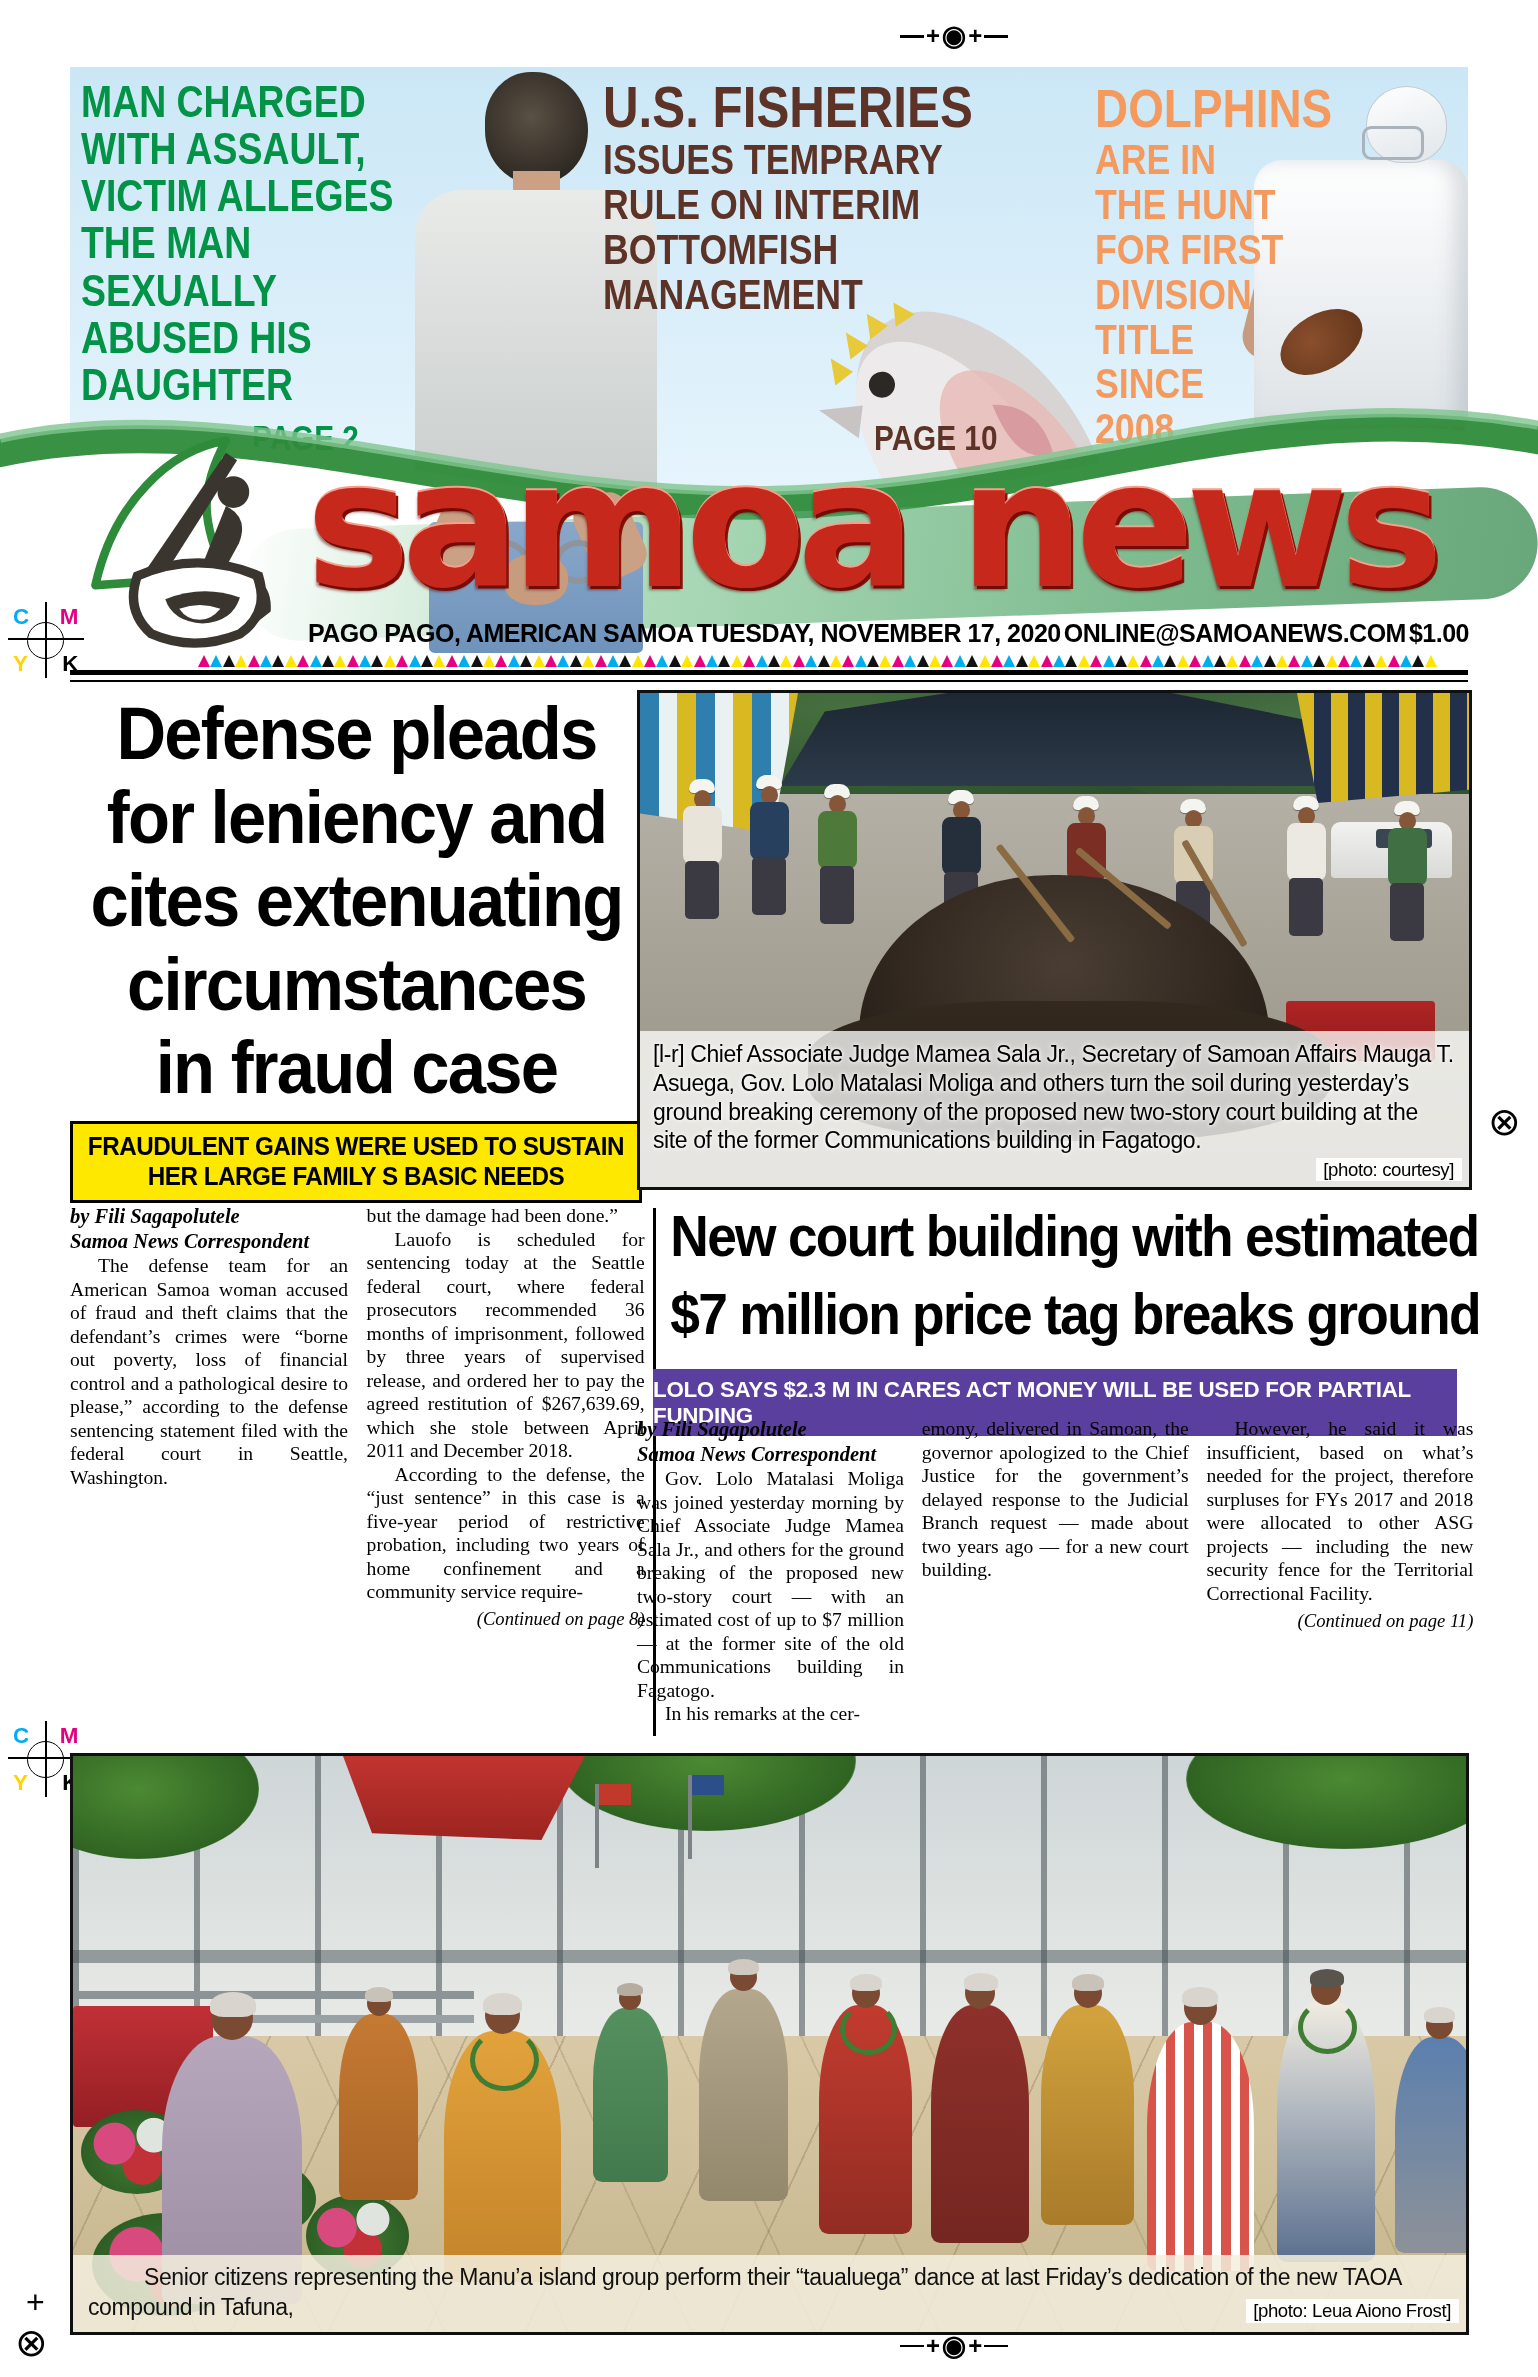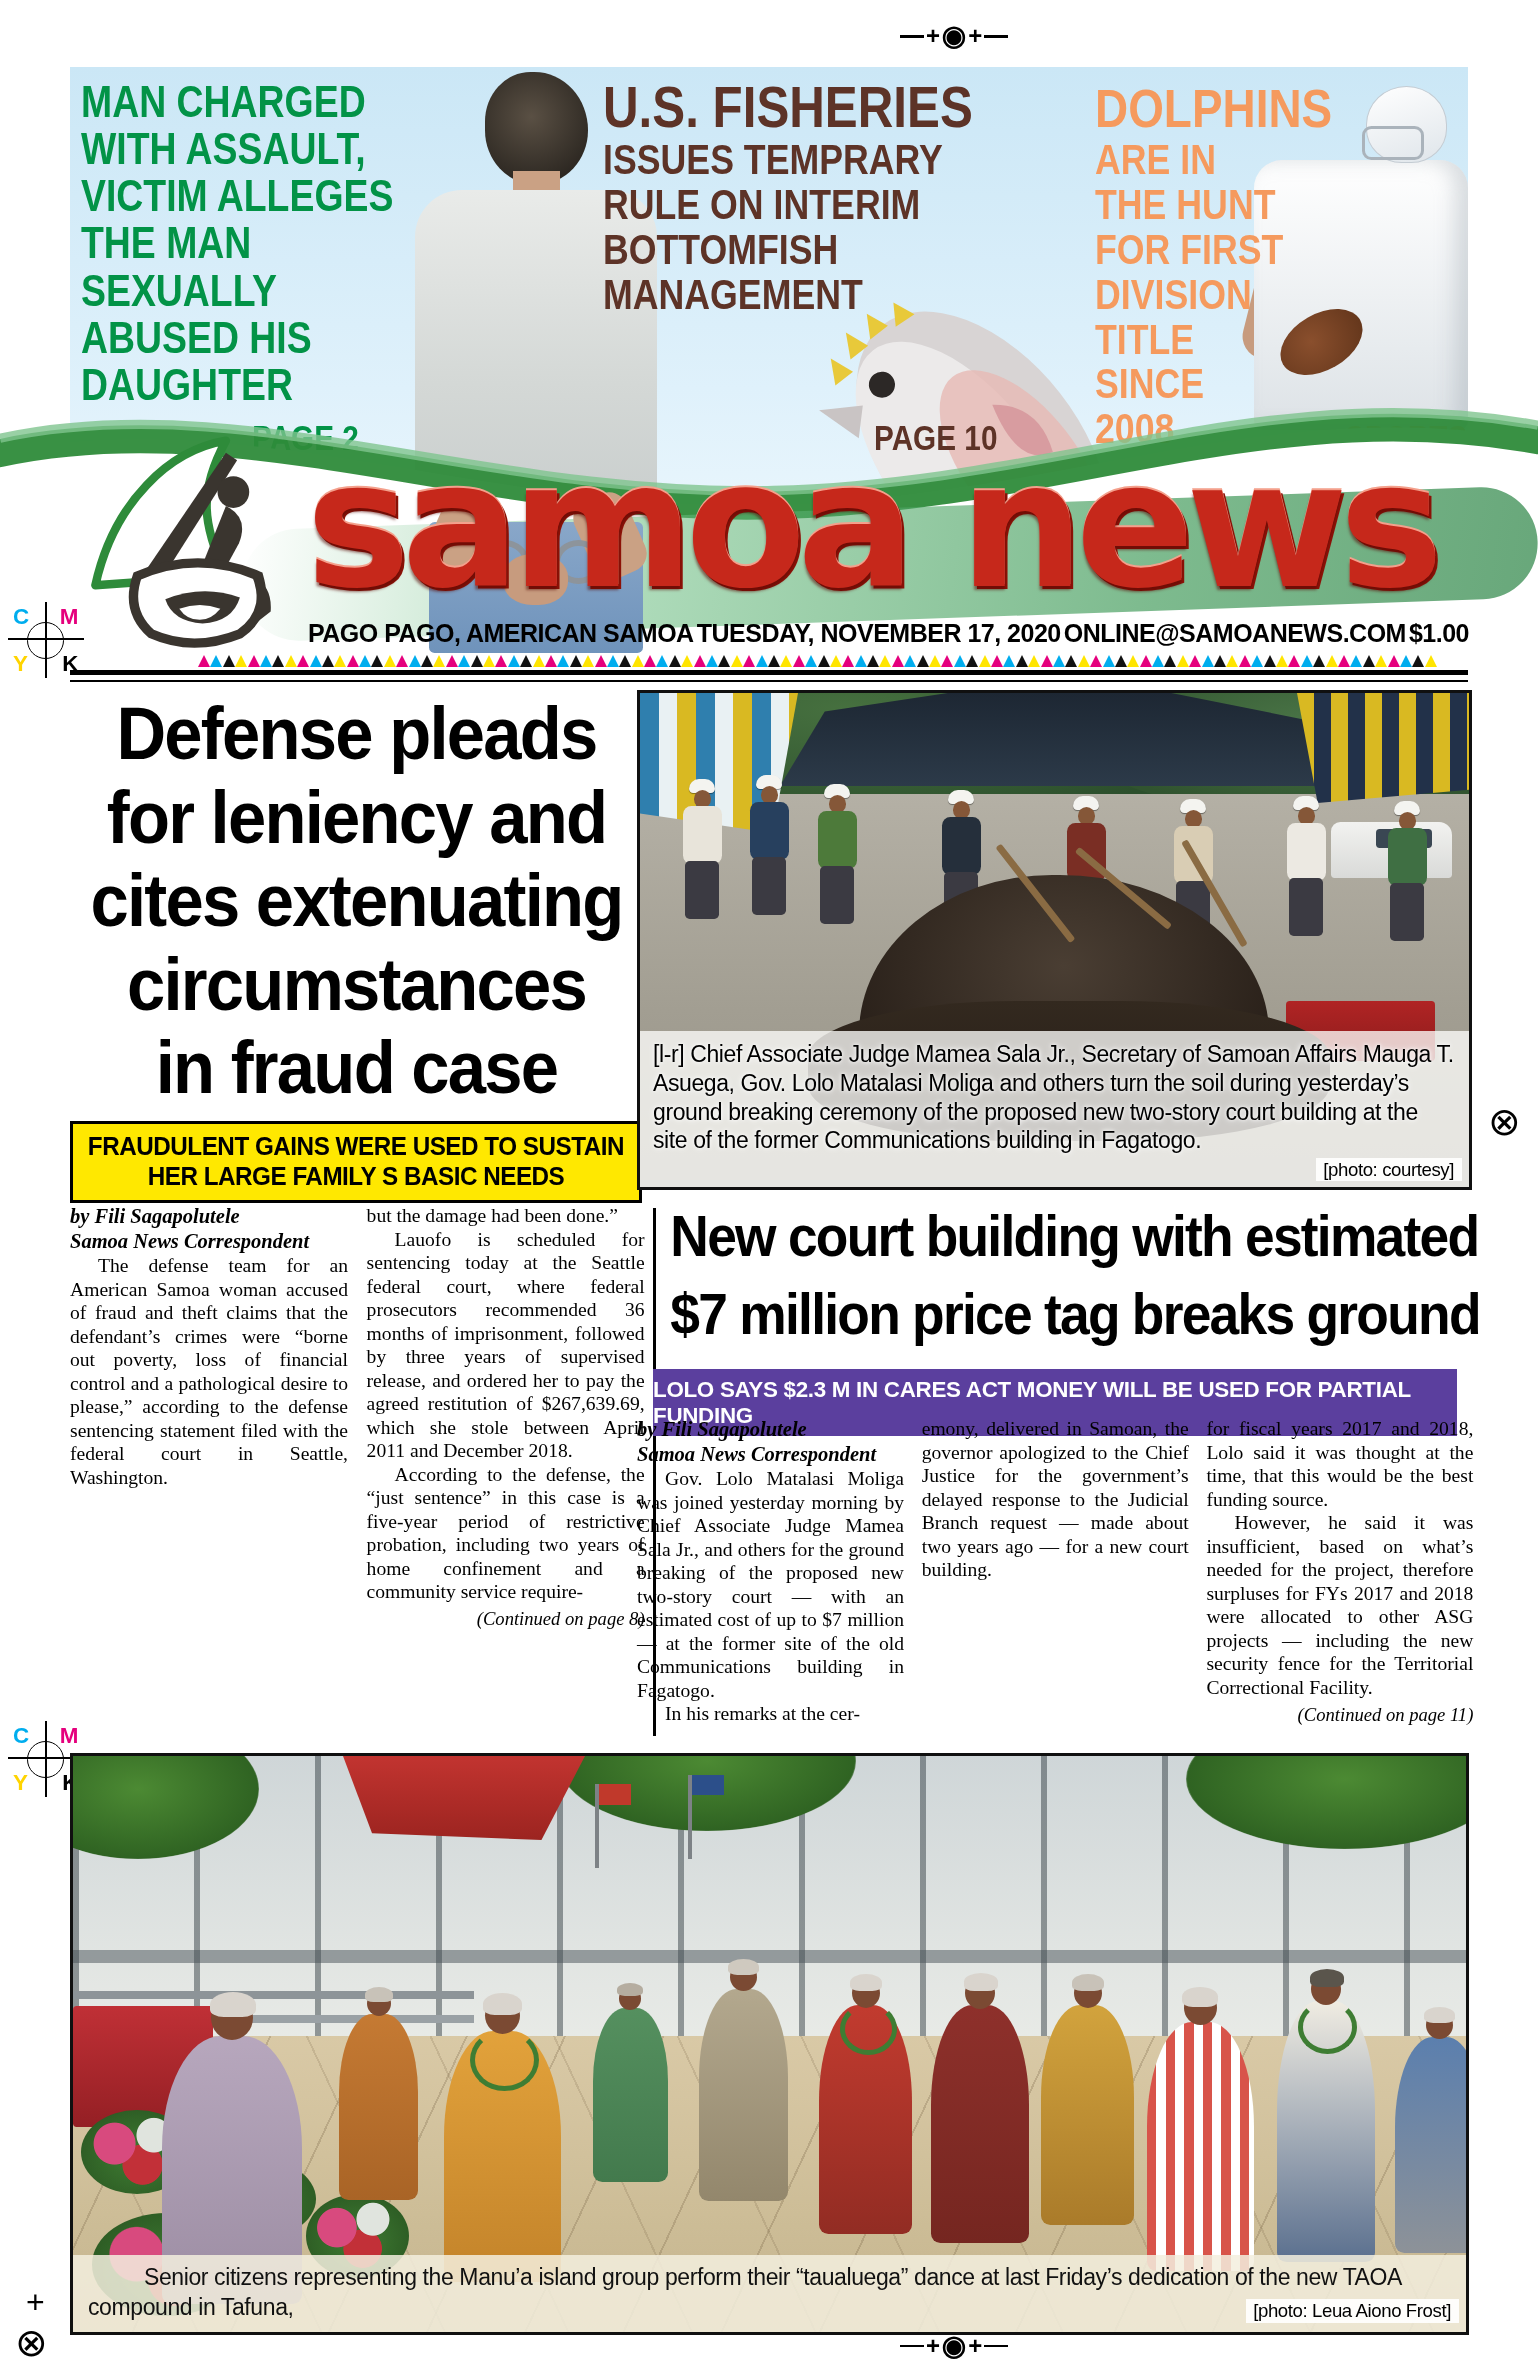--- a/index.html
+++ b/index.html
@@ -478,21 +478,20 @@
     <div class="courtcol">
       <div class="byline">by Fili Sagapolutele</div>
       <div class="byline">Samoa News Correspondent</div>
       <p>Gov. Lolo Matalasi Moliga was joined yesterday morning by Chief Associate Judge Mamea Sala Jr., and others for the ground breaking of the proposed new two-story court — with an estimated cost of up to $7 million — at the former site of the old Communications building in Fagatogo.</p>
       <p>In his remarks at the cer-</p>
     </div>
     <div class="courtcol">
       <p class="noindent">emony, delivered in Samoan, the governor apologized to the Chief Justice for the government’s delayed response to the Judicial Branch request — made about two years ago — for a new court building.</p>
     </div>
     <div class="courtcol">
-      <p class="noindent">for fiscal years 2017 and 2018, Lolo said it was thought at the time, that this would be the best funding source.</p>
       <p>However, he said it was insufficient, based on what’s needed for the project, therefore surpluses for FYs 2017 and 2018 were allocated to other ASG projects — including the new security fence for the Territorial Correctional Facility.</p>
       <div class="continued">(Continued on page 11)</div>
     </div>
   </div>
 
   <div class="abs cmyk-mark" style="left:11.2px;top:1723px;">
     <span class="cmyk-c">C</span>
     <span class="cmyk-m">M</span>
     <span class="cmyk-y">Y</span>
     <span class="cmyk-k">K</span>

